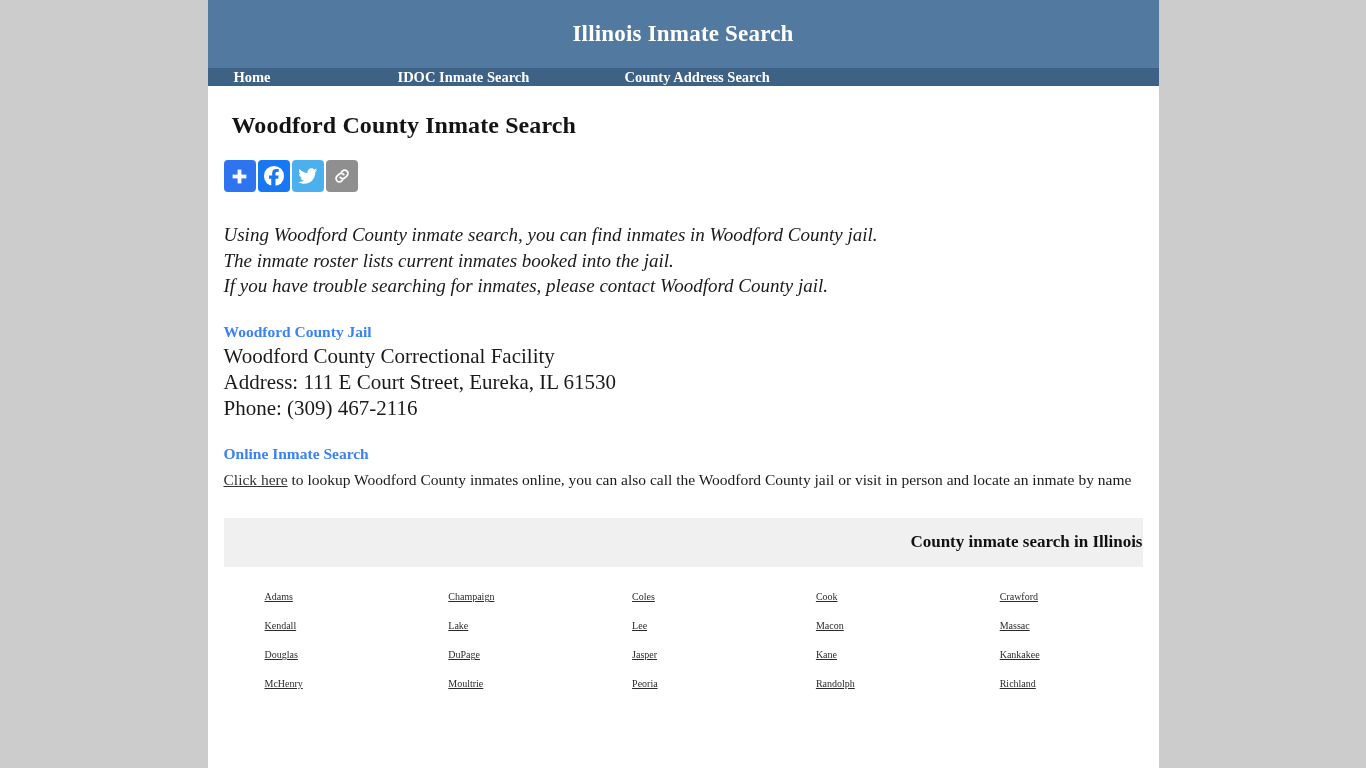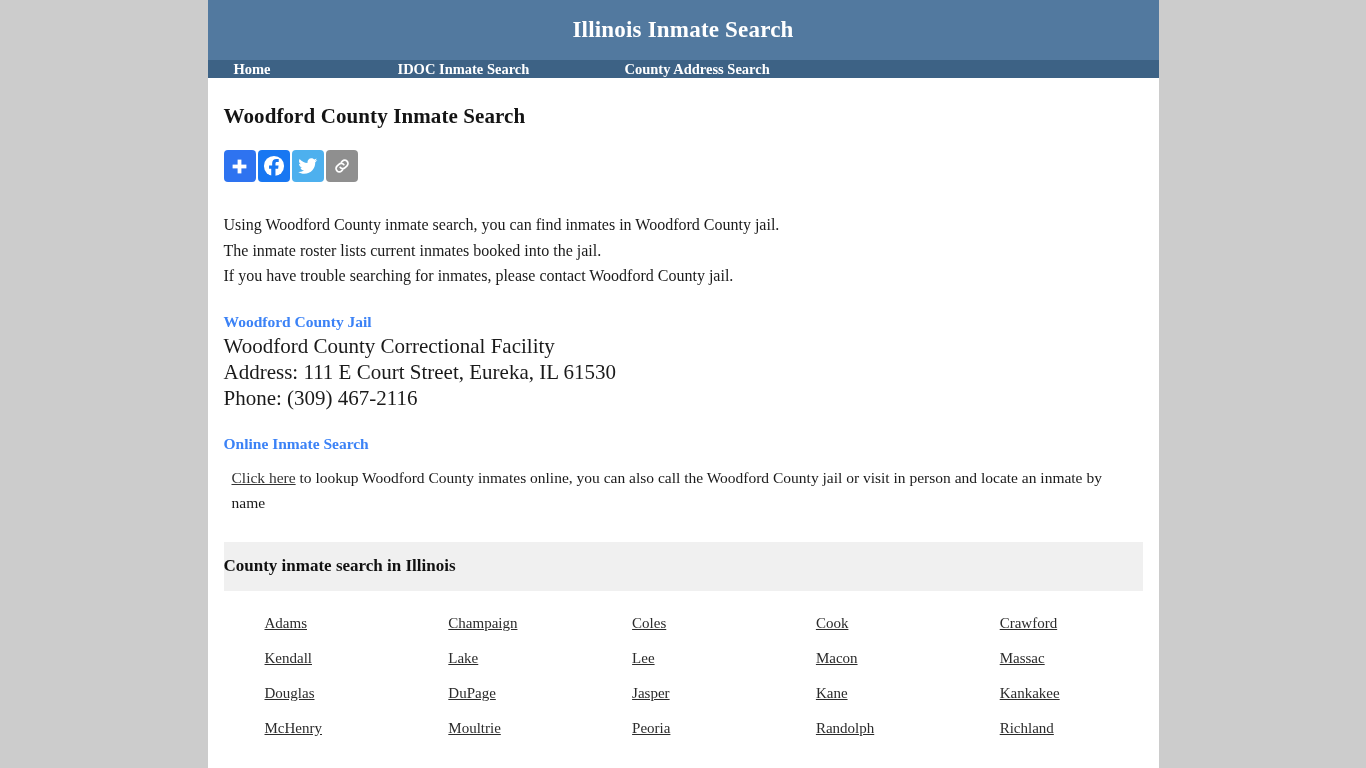--- a/index.html
+++ b/index.html
@@ -19,21 +19,21 @@
   .page-wrap {
     width: 951px;
     margin: 0 auto;
     background: #ffffff;
     min-height: 768px;
   }
 
   
   .site-header {
     background: #52799f;
-    height: 60px;
+    height: 68px;
     display: flex;
     align-items: center;
     justify-content: center;
   }
   .site-title {
     color: #ffffff;
     font-size: 23px;
     font-weight: bold;
     letter-spacing: 0.2px;
     font-family: "Liberation Serif", "DejaVu Serif", serif;
@@ -58,24 +58,24 @@
   }
   .nav-item.n0 { width: 164px; }
   .nav-item.n1 { width: 227px; }
   .nav-item.n2 { width: auto; }
 
   
   .content {
     padding: 0 16px 0 16px;
   }
   .page-title {
-    font-size: 21px;
+    font-size: 24px;
     font-weight: bold;
     color: #141414;
-    margin: 26px 0 0 0;
+    margin: 26px 0 0 8px;
     letter-spacing: 0.1px;
   }
 
   
   .share-row {
     margin-top: 21px;
     display: flex;
     gap: 2px;
   }
   .share-btn {
@@ -91,67 +91,68 @@
   }
   .share-btn svg { display: block; }
   .sb-addthis { background: #2e73f0; }
   .sb-facebook { background: #1877f2; }
   .sb-twitter { background: #4db0ee; }
   .sb-copy { background: #8f8f8f; }
 
   
   .intro {
     margin-top: 30px;
-    font-size: 16px;
+    font-size: 19px;
     color: #1a1a1a;
     line-height: 25.6px;
+    font-style: italic;
   }
   .intro div { white-space: nowrap; }
 
   .section-head {
     margin-top: 20px;
     font-size: 15.5px;
     font-weight: bold;
     color: #3b82f6;
     line-height: 25.6px;
   }
   .info-line {
     font-size: 21px;
     color: #1a1a1a;
     line-height: 25.6px;
   }
   .para {
     font-size: 15.5px;
     color: #1a1a1a;
     line-height: 25.6px;
-    margin: 8px;
+    margin: 0;
   }
   a.inline-link {
     color: #333333;
     text-decoration: underline;
   }
 
   
   .county-table {
     margin-top: 26px;
     width: 919px;
     border-collapse: collapse;
   }
   .county-table caption {
     background: #f0f0f0;
-    padding: 14px 12px 15px 0;
+    padding: 14px 0 15px 0;
     font-size: 17px;
     font-weight: bold;
     color: #111111;
-    text-align: left;
+    text-align: right;
   }
   .county-table td {
     width: 20%;
     padding: 9px 0 9px 41px;
-    font-size: 15px;
+    font-size: 10px;
     vertical-align: top;
   }
   .county-table tr:first-child td { padding-top: 24px; }
   a.county-link {
     color: #2b2b2b;
     text-decoration: underline;
     white-space: nowrap;
   }
 </style>
 </head>

